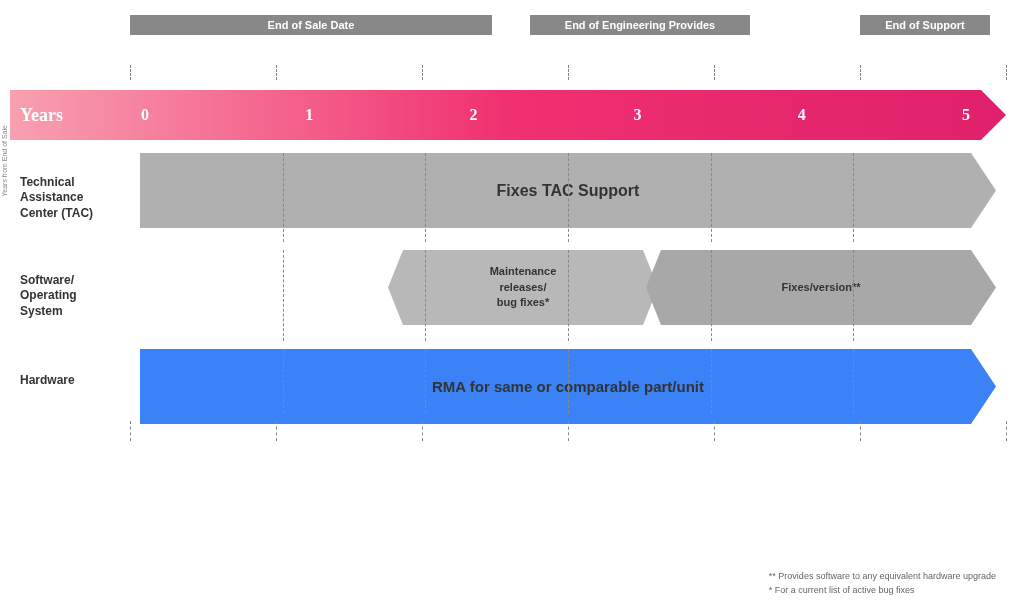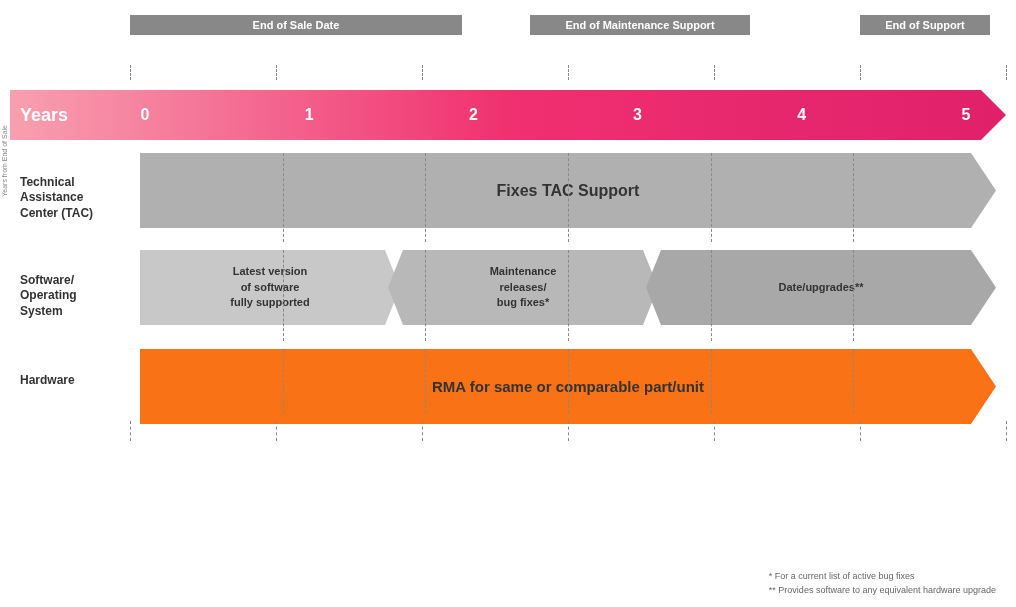--- a/index.html
+++ b/index.html
@@ -37,21 +37,21 @@
       color: #fff;
       font-size: 11px;
       font-weight: bold;
       padding: 4px 10px;
       text-align: center;
       top: 10px;
     }
 
     .header-label-eos-date {
       left: 130px;
-      width: 332px;
+      width: 362px;
     }
 
     .header-label-eoes {
       left: 530px;
       width: 220px;
     }
 
     .header-label-eos {
       left: 860px;
       width: 130px;
@@ -59,20 +59,21 @@
 
     
     .timeline-row {
       position: relative;
       height: 60px;
       display: flex;
       align-items: center;
       padding-left: 10px;
       padding-right: 10px;
       margin-top: 5px;
+      font-family: Liberation Serif, serif;
     }
 
     .years-label {
       position: absolute;
       left: 10px;
       top: 50%;
       transform: translateY(-50%);
       color: #fff;
       font-weight: bold;
       font-size: 18px;
@@ -216,21 +217,21 @@
       height: 64px;
       margin-bottom: 8px;
     }
 
     .hw-arrow {
       position: absolute;
       left: 130px;
       right: 10px;
       top: 0;
       height: 75px;
-      background: #f97316;
+      background: #3b82f6;
       clip-path: polygon(0 0, calc(100% - 25px) 0, 100% 50%, calc(100% - 25px) 100%, 0 100%);
       display: flex;
       align-items: center;
       justify-content: center;
     }
 
     .hw-text {
       font-size: 15px;
       font-weight: bold;
       color: #333;
@@ -269,21 +270,21 @@
     <span style="font-size:7px; writing-mode:vertical-rl; transform:rotate(180deg); color:#888;">Years from End of Sale</span>
   </div>
 
   <div class="header-row" style="position:relative; height:60px; margin-top:5px;">
 
     <div class="header-label header-label-eos-date">
       <span>End of Sale Date</span>
     </div>
 
     <div class="header-label header-label-eoes">
-      <span>End of Maintenance Support</span>
+      <span>End of Engineering Provides</span>
     </div>
 
     <div class="header-label header-label-eos">
       <span>End of Support</span>
     </div>
   </div>
 
   <div style="position:relative; height:15px; margin-left:130px; margin-right:10px;">
 
     <div style="position:absolute; left:0%; top:0; height:15px; border-left:1px dashed #888;"></div>
@@ -334,34 +335,29 @@
       </div>
     </div>
 
     <div class="software-row" style="margin-top:5px;">
       <div class="row-label" style="top:50%; transform:translateY(-50%);">
         <span style="white-space:pre-line;">Software/
 Operating
 System</span>
       </div>
 
-      <div class="sw-seg1">
-        <span class="seg-text" style="white-space:pre-line;">Latest version
-of software
-fully supported</span>
-      </div>
 
       <div class="sw-seg2">
         <span class="seg-text" style="white-space:pre-line;text-align:center;">Maintenance
 releases/
 bug fixes*</span>
       </div>
 
       <div class="sw-seg3">
-        <span class="seg-text">Date/upgrades**</span>
+        <span class="seg-text">Fixes/version**</span>
       </div>
 
       <div style="position:absolute; left:130px; right:10px; top:0; bottom:0; pointer-events:none;">
         <div style="position:absolute; left:16.67%; top:0; bottom:0; border-left:1.5px dashed #888; z-index:20;"></div>
         <div style="position:absolute; left:33.33%; top:0; bottom:0; border-left:1.5px dashed #888; z-index:20;"></div>
         <div style="position:absolute; left:50%; top:0; bottom:0; border-left:1.5px dashed #888; z-index:20;"></div>
         <div style="position:absolute; left:66.67%; top:0; bottom:0; border-left:1.5px dashed #888; z-index:20;"></div>
         <div style="position:absolute; left:83.33%; top:0; bottom:0; border-left:1.5px dashed #888; z-index:20;"></div>
       </div>
     </div>
@@ -389,17 +385,17 @@
       <div style="position:absolute; left:33.33%; top:0; height:20px; border-left:1px dashed #888;"></div>
       <div style="position:absolute; left:50%; top:0; height:20px; border-left:1px dashed #888;"></div>
       <div style="position:absolute; left:66.67%; top:0; height:20px; border-left:1px dashed #888;"></div>
       <div style="position:absolute; left:83.33%; top:0; height:20px; border-left:1px dashed #888;"></div>
       <div style="position:absolute; left:100%; top:0; height:20px; border-left:1px dashed #888;"></div>
     </div>
 
   </div>
 
   <div class="footnotes">
+    <div>** Provides software to any equivalent hardware upgrade</div>
     <div>* For a current list of active bug fixes</div>
-    <div>** Provides software to any equivalent hardware upgrade</div>
   </div>
 
 </div>
 
 </body></html>

